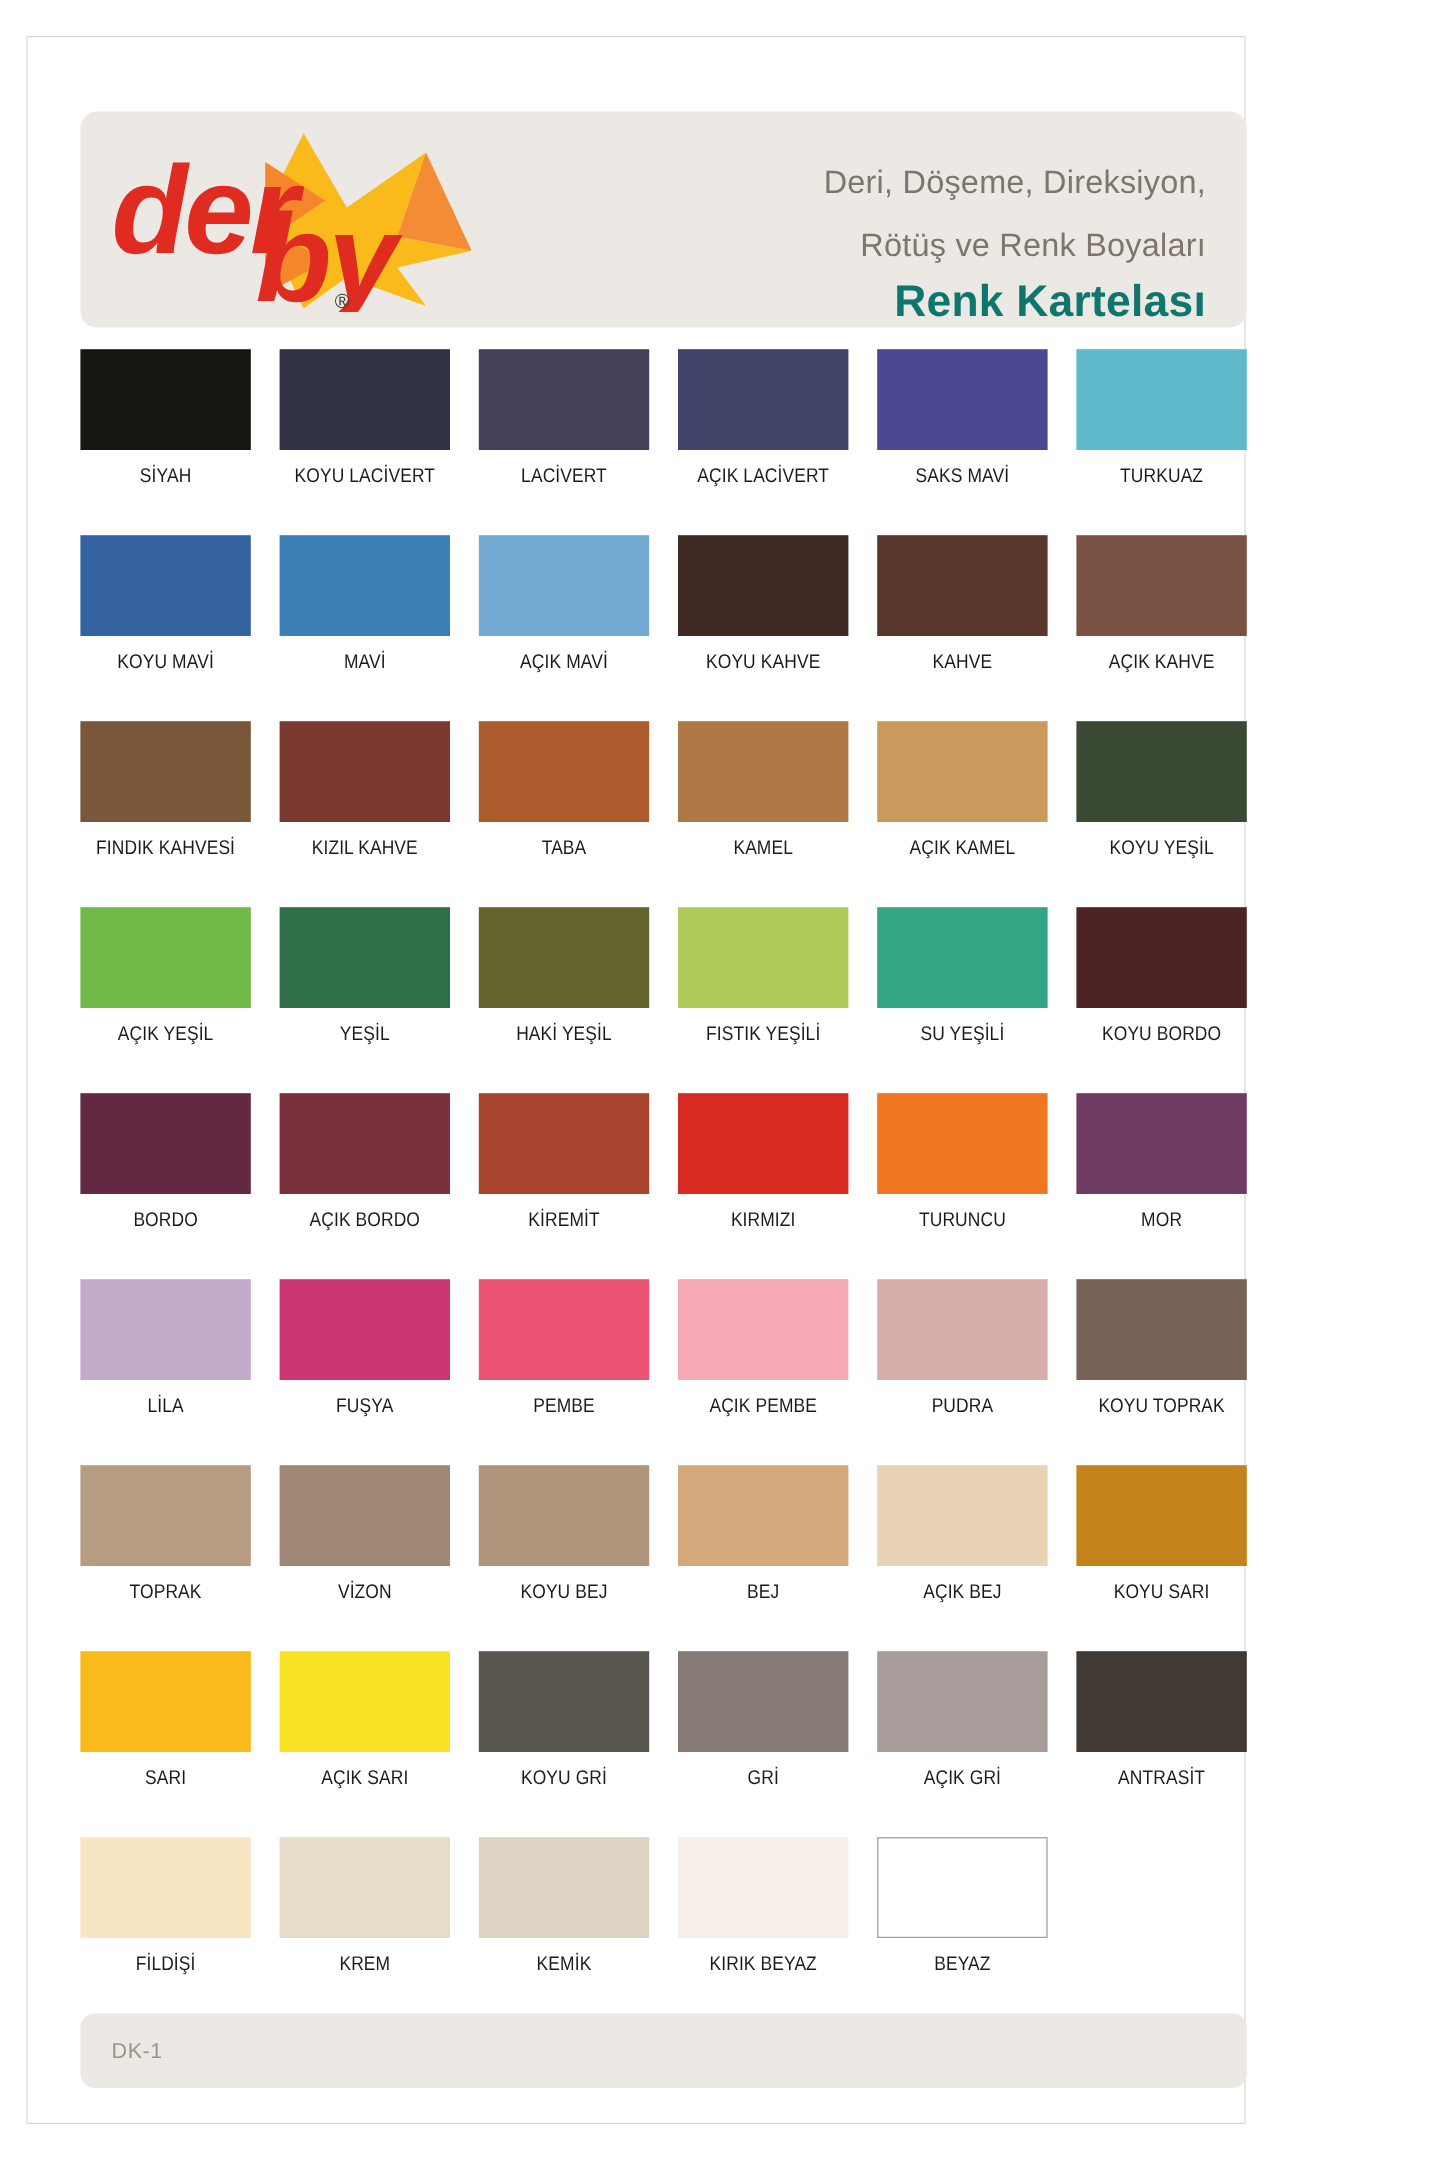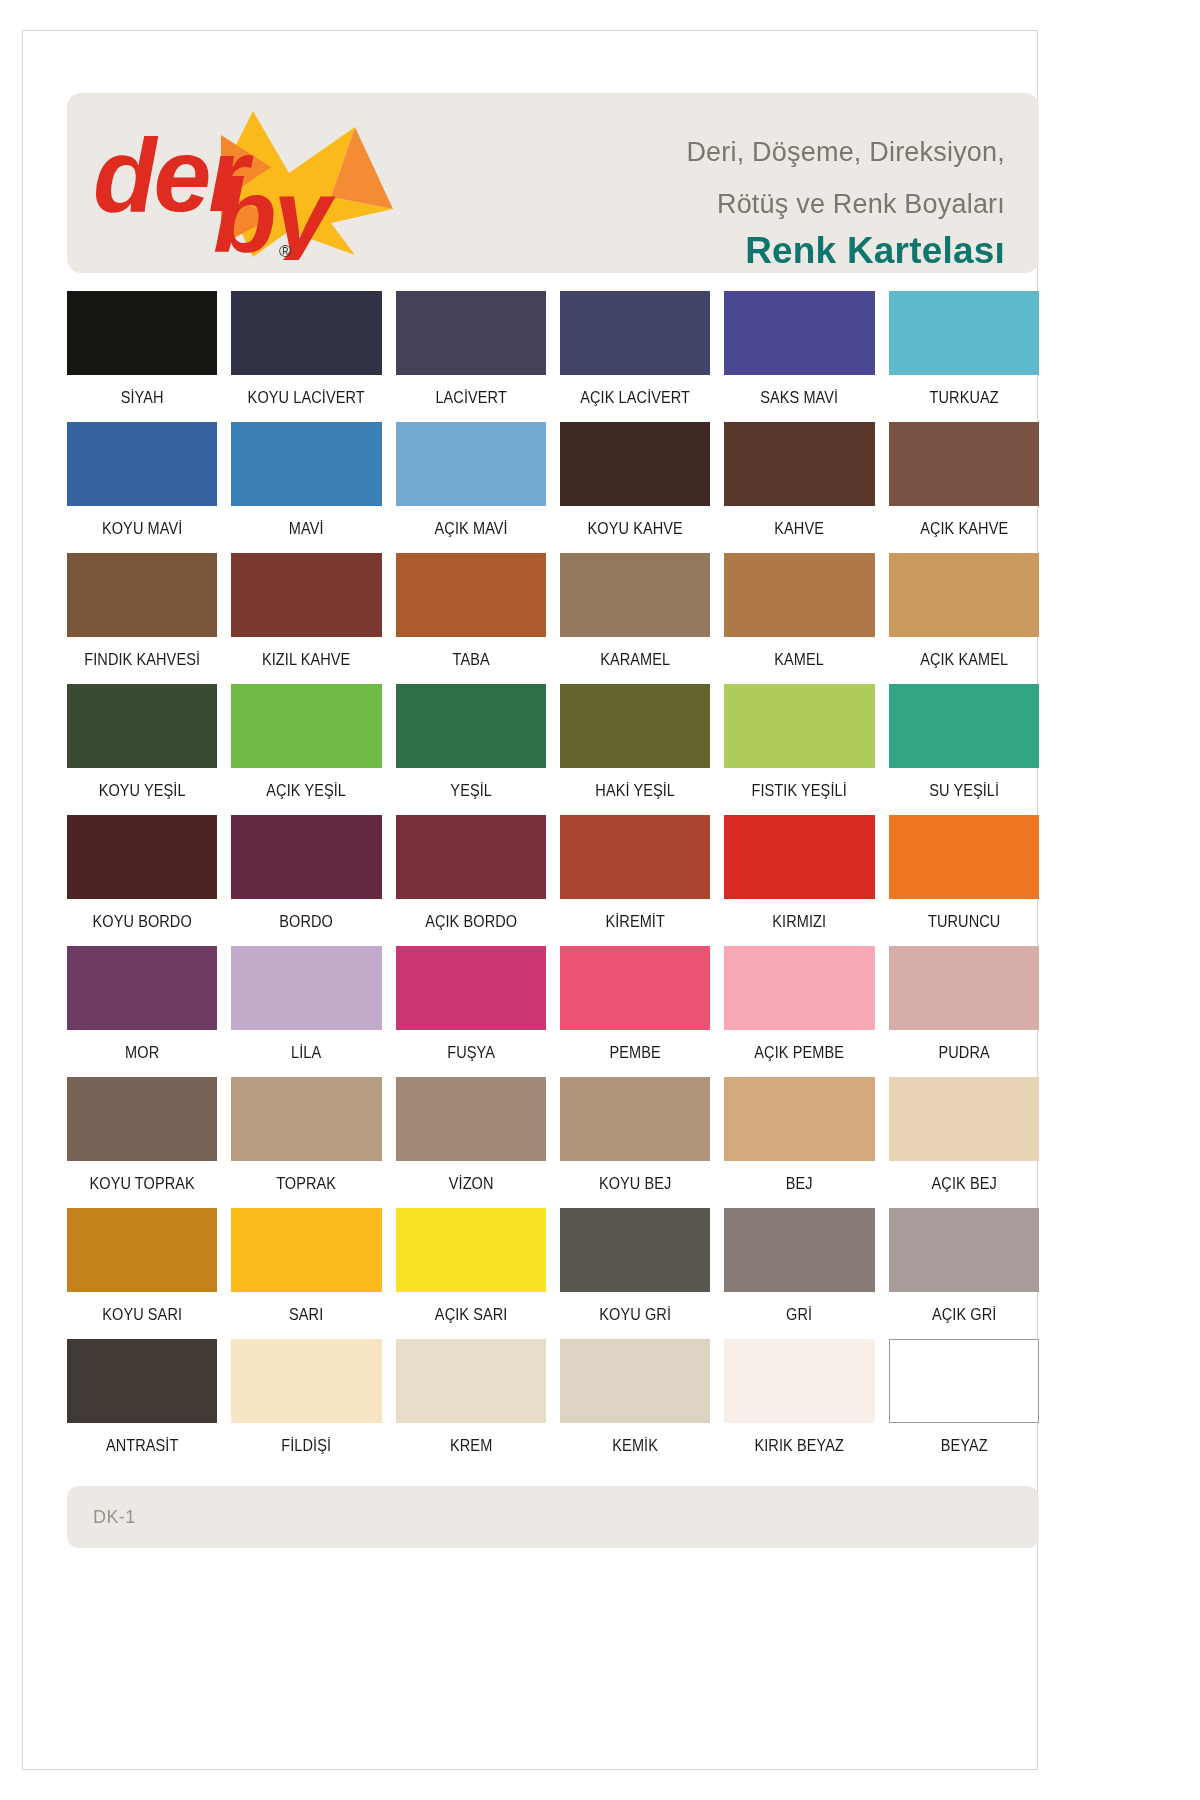--- a/index.html
+++ b/index.html
@@ -77,20 +77,21 @@
   }
 
   
   .grid {
     position: relative;
     margin-top: 18px;
     display: grid;
     grid-template-columns: repeat(6, 1fr);
     column-gap: 14px;
     row-gap: 0px;
+    gap: 24px;
   }
   .cell {
     display: block;
   }
   .chip {
     width: 100%;
     height: 84px;
     display: block;
   }
   .chip.outlined {
@@ -214,24 +215,20 @@
           </div>
           <div class="cell">
             <div class="chip" style="background: rgb(122, 57, 47);"></div>
             <span class="chip-label">KIZIL KAHVE</span>
           </div>
           <div class="cell">
             <div class="chip" style="background: rgb(171, 91, 44);"></div>
             <span class="chip-label">TABA</span>
           </div>
           <div class="cell">
-            <div class="chip" style="background: rgb(147, 120, 92);"></div>
-            <span class="chip-label">KARAMEL</span>
-          </div>
-          <div class="cell">
             <div class="chip" style="background: rgb(174, 120, 71);"></div>
             <span class="chip-label">KAMEL</span>
           </div>
           <div class="cell">
             <div class="chip" style="background: rgb(202, 154, 92);"></div>
             <span class="chip-label">AÇIK KAMEL</span>
           </div>
           <div class="cell">
             <div class="chip" style="background: rgb(58, 74, 51);"></div>
             <span class="chip-label">KOYU YEŞİL</span>

